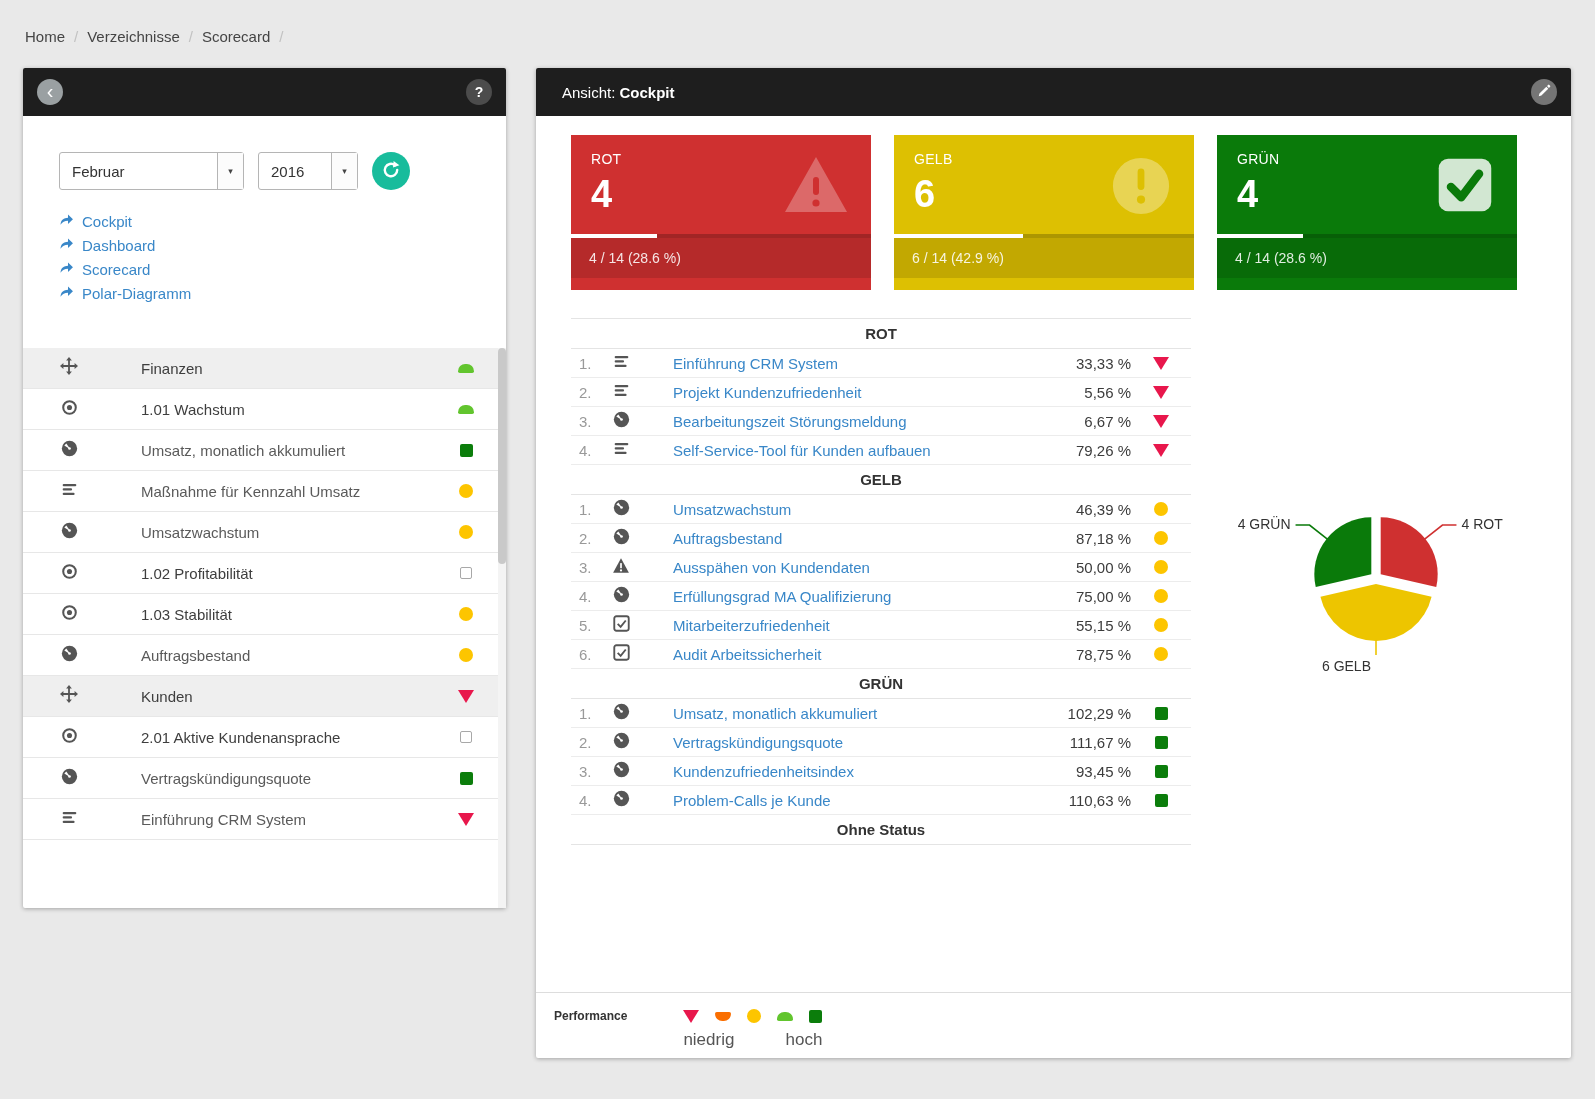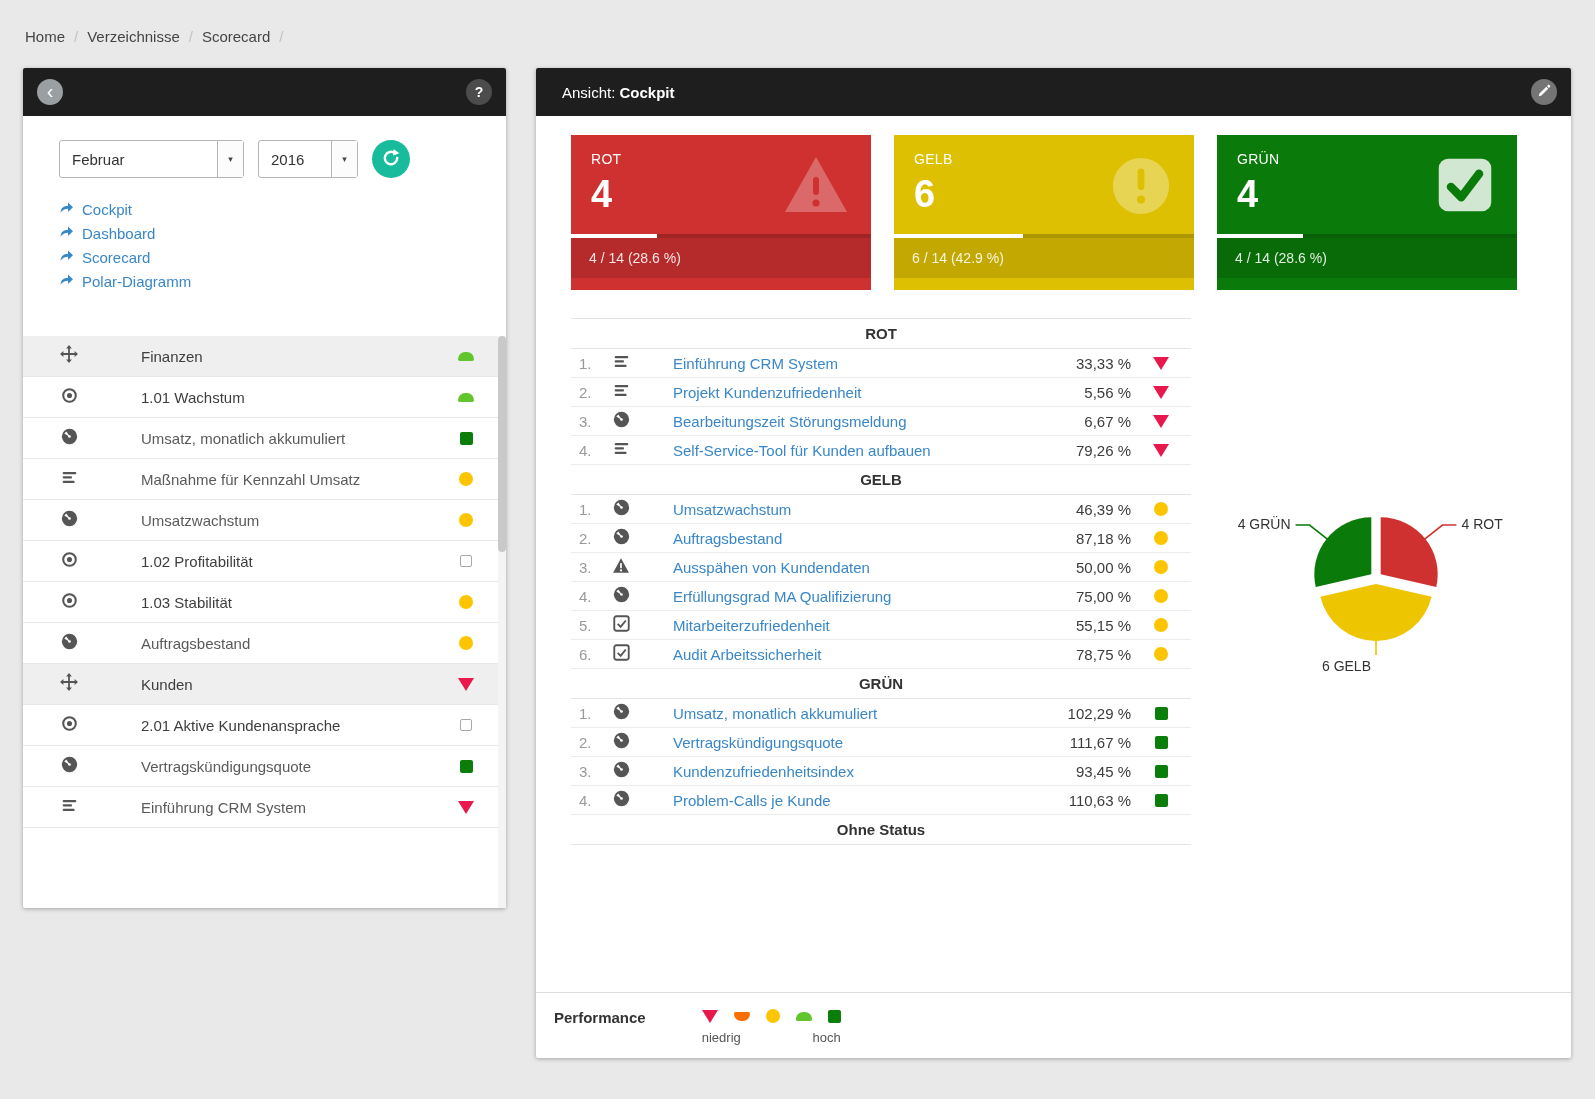--- a/index.html
+++ b/index.html
@@ -18,21 +18,21 @@
   .layout{display:flex;gap:30px;padding:2px 23px 0 23px;align-items:flex-start}
   .card{background:#fff;border-radius:2px;box-shadow:0 1px 4px rgba(0,0,0,.3)}
   .card-header{background:#1e1e1e;height:48px;display:flex;align-items:center;justify-content:space-between;padding:0 14px;border-radius:2px 2px 0 0}
   .circle-btn{width:26px;height:26px;border-radius:50%;border:none;color:#fff;display:flex;align-items:center;justify-content:center;cursor:pointer;font-size:14px;flex:none}
   .circle-btn.back{background:#9aa0a2;font-size:20px;line-height:1;padding-bottom:3px}
   .circle-btn.help{background:#4c4c4c;font-weight:bold}
   .circle-btn.edit{background:#757575}
 
   
   .left-card{width:483px;height:840px;display:flex;flex-direction:column}
-  .left-body{flex:1;display:flex;flex-direction:column;padding-top:24px}
+  .left-body{flex:1;display:flex;flex-direction:column;padding-top:36px}
   .filters{display:flex;gap:14px;padding-left:36px;align-items:center}
   .select{height:38px;border:1px solid #b5b5b5;border-radius:3px;background:#fff;display:flex;align-items:stretch;cursor:pointer}
   .select .val{padding:0 12px;font-size:15px;display:flex;align-items:center;flex:1;color:#333}
   .select .caret{width:26px;border-left:1px solid #b5b5b5;display:flex;align-items:center;justify-content:center;font-size:9px;color:#444;background:#fcfcfc}
   .select.month{width:185px}
   .select.year{width:100px}
   .refresh{width:38px;height:38px;border-radius:50%;background:#18bc9c;border:none;display:flex;align-items:center;justify-content:center;cursor:pointer}
   .view-links{list-style:none;padding:16px 0 0 36px}
   .view-links li{margin:6px 0}
   .view-links a{color:#3987c8;font-size:15px;text-decoration:none;display:flex;align-items:center;gap:8px;cursor:pointer}
@@ -75,24 +75,24 @@
   .sec-row{display:flex;align-items:center;height:29px;border-bottom:1px solid #ececec;font-size:15px}
   .sec-num{width:28px;padding-left:8px;color:#999}
   .sec-ic{width:44px;display:flex;justify-content:center}
   .sec-name{flex:1;margin-left:30px;color:#3987c8;cursor:pointer}
   .sec-val{width:90px;text-align:right;color:#3c3c3c}
   .sec-shape{width:60px;display:flex;justify-content:center;align-items:center}
 
   .pie-wrap{position:absolute;left:700px;top:130px;width:360px;height:280px}
 
   .perf{height:66px;border-top:1px solid #ddd;display:flex;align-items:flex-start;padding:13px 0 0 18px;gap:56px}
-  .perf-label{font-weight:bold;font-size:15px;color:#333;margin-top:3px}
+  .perf-label{font-weight:bold;font-size:12px;color:#333;margin-top:3px}
   .legend{display:flex;flex-direction:column}
   .legend-icons{display:flex;align-items:center;gap:16px;height:20px}
-  .legend-labels{display:flex;justify-content:space-between;font-size:13px;color:#555;margin-top:4px}
+  .legend-labels{display:flex;justify-content:space-between;font-size:17px;color:#555;margin-top:4px}
 </style>
 </head>
 <body>
 
 <div class="page">
 
   <div class="topbar">
     <nav class="breadcrumb" id="breadcrumb"><a>Home</a><span class="sep">/</span><a>Verzeichnisse</a><span class="sep">/</span><a>Scorecard</a><span class="sep">/</span></nav>
   </div>
 

